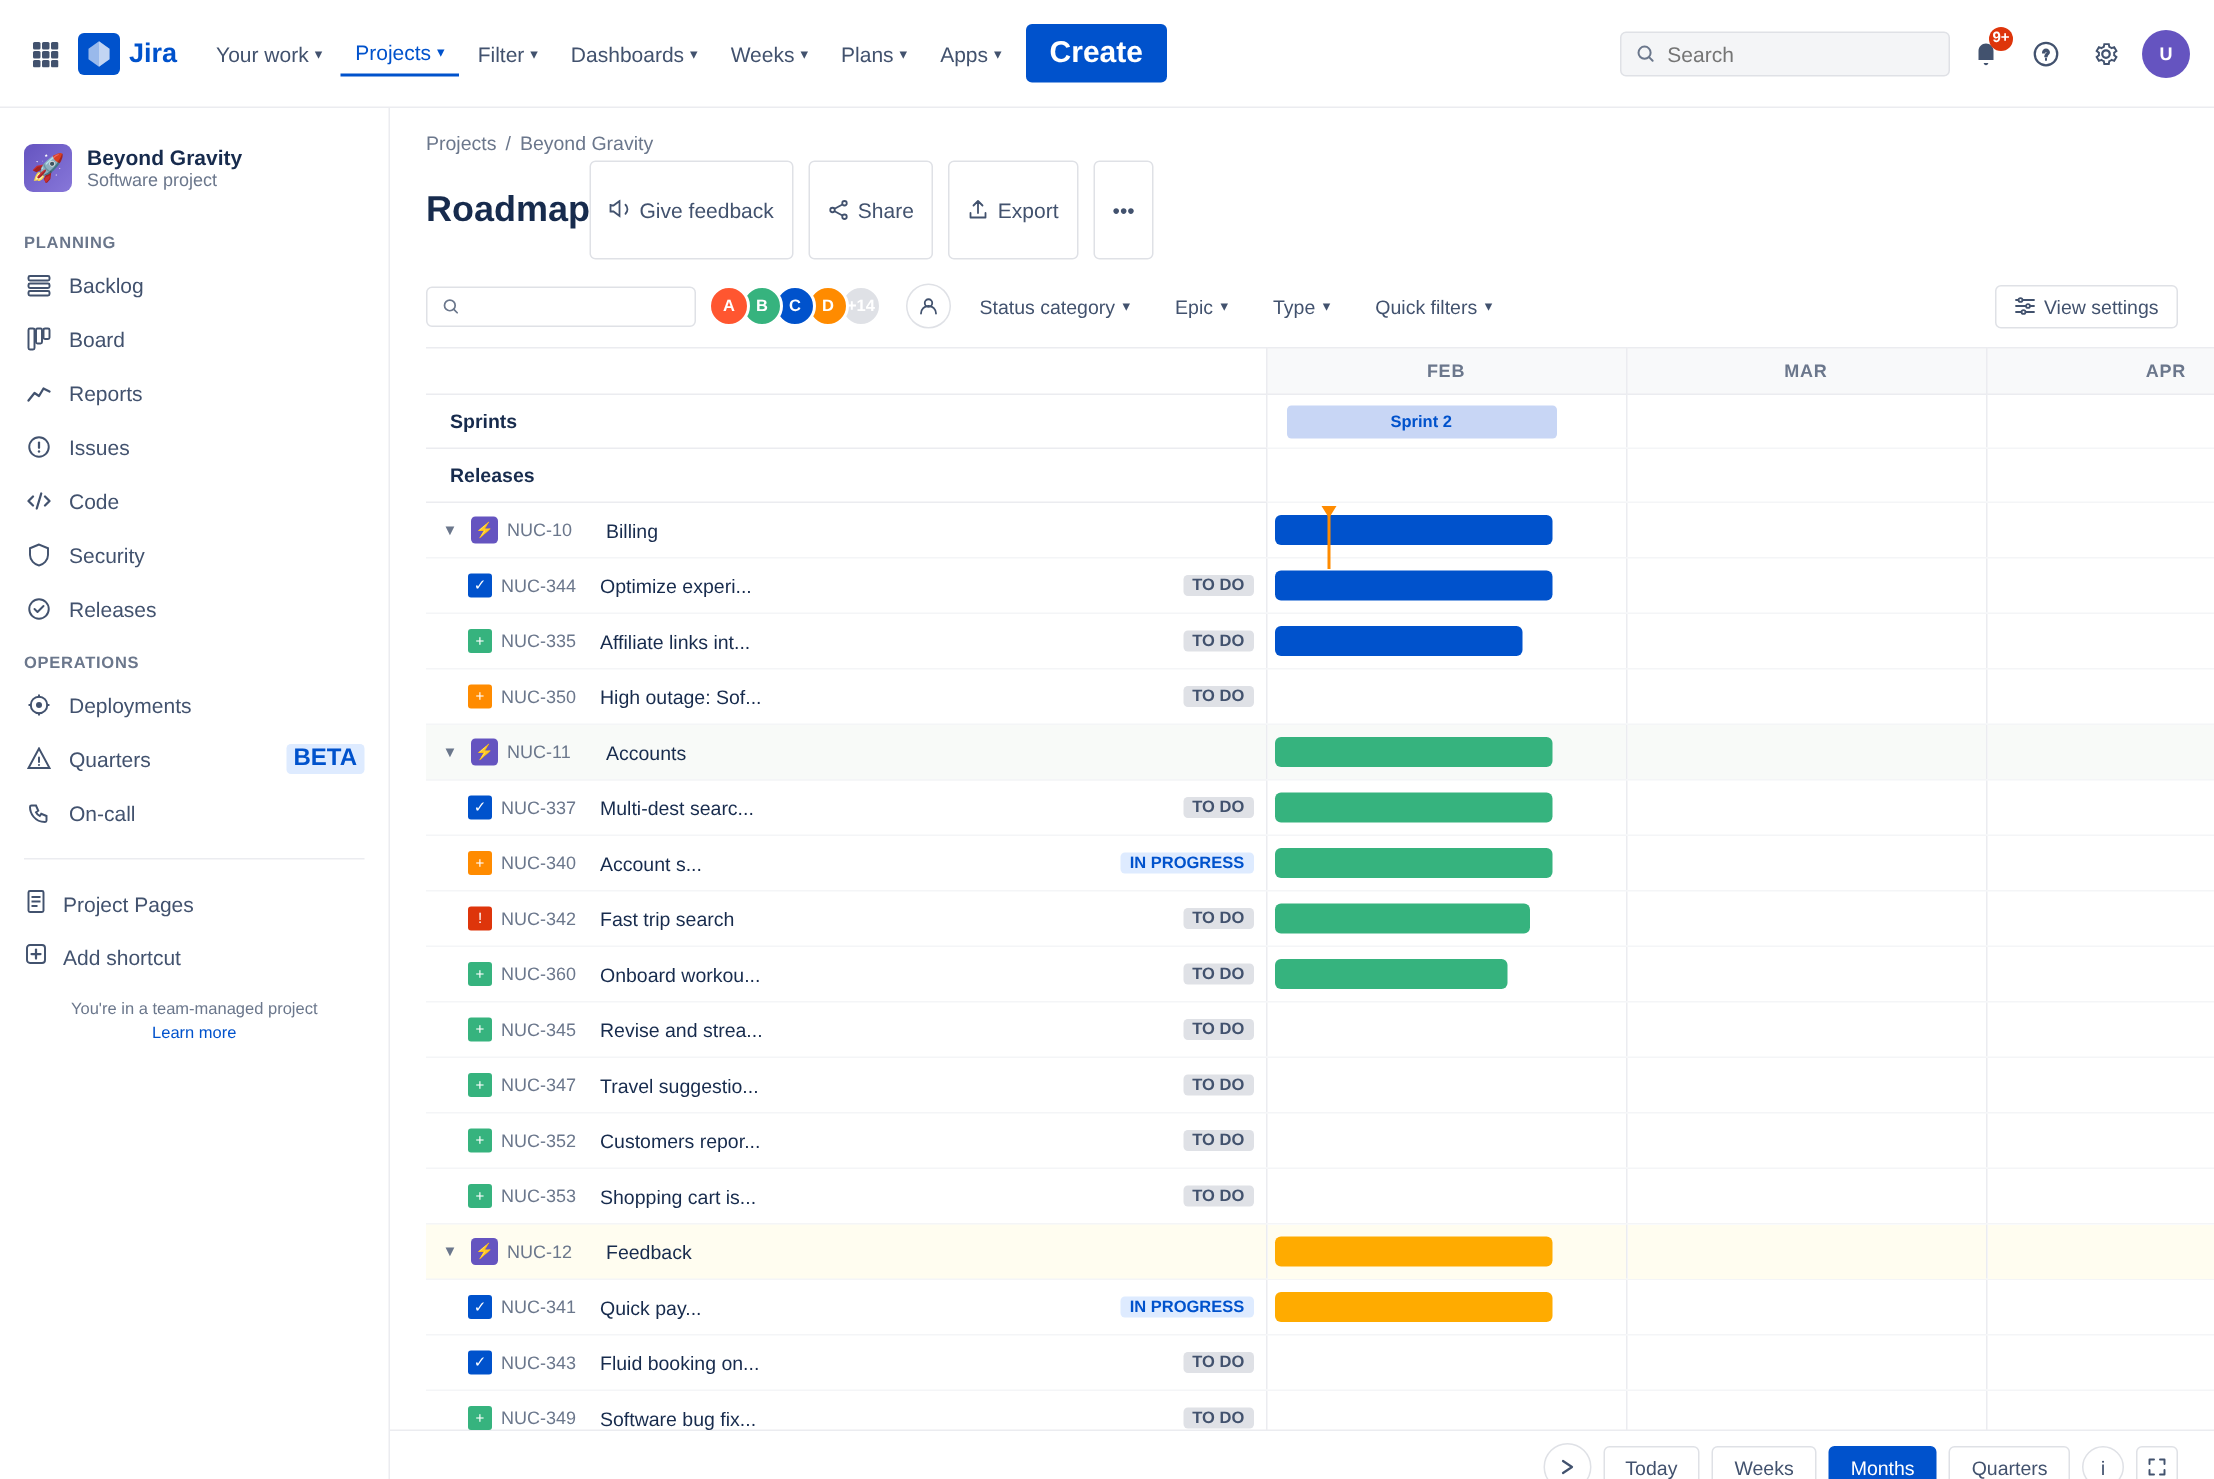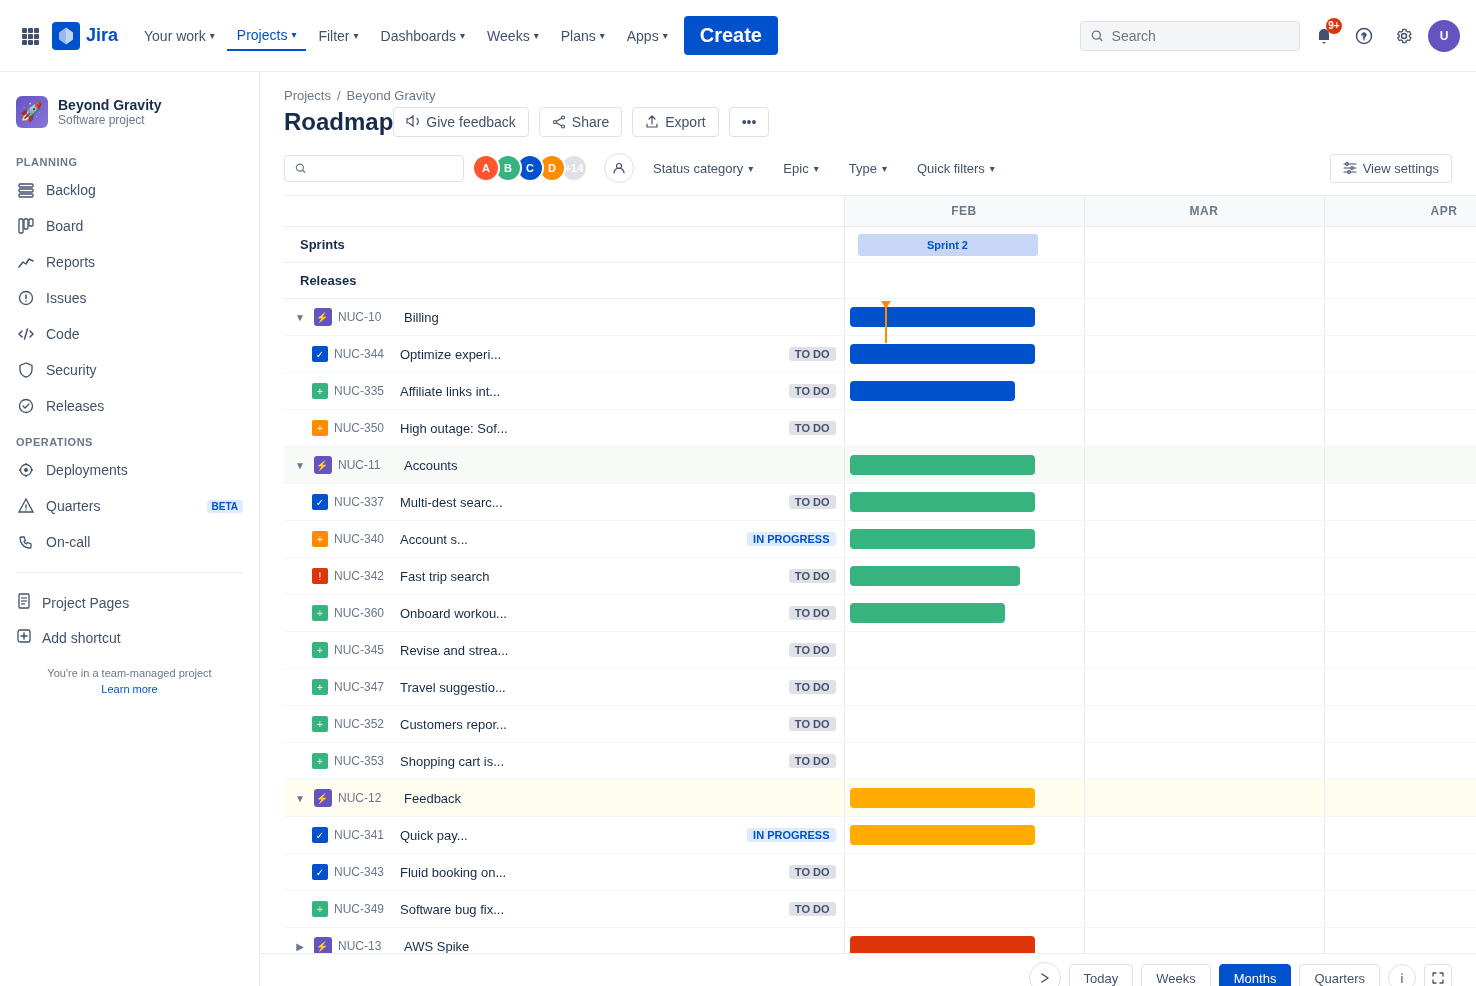--- a/index.html
+++ b/index.html
@@ -31,35 +31,35 @@
     .sidebar-project { display: flex; align-items: center; gap: 10px; padding: 8px 16px 16px; }
     .sidebar-project-icon { width: 32px; height: 32px; background: linear-gradient(135deg, #6554c0 0%, #8777d9 100%); border-radius: 6px; display: flex; align-items: center; justify-content: center; font-size: 18px; }
     .sidebar-project-info { display: flex; flex-direction: column; }
     .sidebar-project-name { font-size: 14px; font-weight: 600; color: #172b4d; }
     .sidebar-project-type { font-size: 12px; color: #6b778c; }
     .sidebar-section-label { font-size: 11px; font-weight: 700; color: #6b778c; text-transform: uppercase; letter-spacing: 0.5px; padding: 12px 16px 4px; }
     .sidebar-item { display: flex; align-items: center; gap: 10px; padding: 8px 16px; cursor: pointer; color: #42526e; font-size: 14px; border-radius: 0; }
     .sidebar-item.active { background: #e8f0fe; color: #0052cc; border-left: 3px solid #0052cc; padding-left: 13px; }
     .sidebar-item .si-icon { width: 20px; height: 20px; display: flex; align-items: center; justify-content: center; font-size: 16px; flex-shrink: 0; }
     .sidebar-item .si-label { flex: 1; }
-    .sidebar-beta { font-size: 10px; font-weight: 700; background: #deebff; color: #0052cc; padding: 1px 5px; border-radius: 3px; }
+    .sidebar-beta { font-size: 16px; font-weight: 700; background: #deebff; color: #0052cc; padding: 1px 5px; border-radius: 3px; }
     .sidebar-divider { border: none; border-top: 1px solid #ebecf0; margin: 12px 16px; }
     .sidebar-bottom-item { display: flex; align-items: center; gap: 10px; padding: 8px 16px; cursor: pointer; color: #42526e; font-size: 14px; }
     .sidebar-team-note { font-size: 11px; color: #6b778c; text-align: center; padding: 12px 16px 4px; }
     .sidebar-learn { font-size: 11px; color: #0052cc; text-align: center; display: block; cursor: pointer; }
 
     
     .main { flex: 1; overflow: hidden; display: flex; flex-direction: column; }
     .main-header { padding: 16px 24px 0; }
     .breadcrumb { font-size: 13px; color: #6b778c; display: flex; align-items: center; gap: 6px; margin-bottom: 4px; }
     .breadcrumb a { color: #6b778c; text-decoration: none; cursor: pointer; }
     .page-title-row { display: flex; align-items: center; justify-content: flex-start; margin-bottom: 16px; }
     .page-title { font-size: 24px; font-weight: 600; color: #172b4d; }
     .header-actions { display: flex; align-items: center; gap: 10px; }
-    .btn-outline { display: flex; align-items: center; gap: 6px; padding: 6px 12px; border: 1px solid #dfe1e6; border-radius: 4px; background: #fff; cursor: pointer; font-size: 14px; color: #42526e; }
+    .btn-outline { display: flex; align-items: center; gap: 6px; padding: 24px 12px; border: 1px solid #dfe1e6; border-radius: 4px; background: #fff; cursor: pointer; font-size: 14px; color: #42526e; }
     
     
     .toolbar { display: flex; align-items: center; gap: 8px; padding: 0 24px 12px; }
     .toolbar-search { display: flex; align-items: center; background: #fff; border: 1px solid #dfe1e6; border-radius: 4px; padding: 5px 10px; gap: 6px; width: 180px; }
     .toolbar-search input { border: none; outline: none; font-size: 13px; width: 100%; }
     .avatars { display: flex; align-items: center; }
     .avatars .av { width: 28px; height: 28px; border-radius: 50%; border: 2px solid #fff; margin-left: -6px; display: flex; align-items: center; justify-content: center; font-size: 11px; font-weight: 700; color: #fff; cursor: pointer; }
     .av-count { background: #dfe1e6; color: #42526e; font-size: 11px; font-weight: 700; }
     .assignee-filter { width: 30px; height: 30px; border-radius: 50%; border: 1px solid #dfe1e6; display: flex; align-items: center; justify-content: center; cursor: pointer; margin-left: 8px; color: #42526e; }
     .filter-btn { display: flex; align-items: center; gap: 5px; padding: 6px 10px; border: 1px solid transparent; border-radius: 4px; background: #fff; cursor: pointer; font-size: 13px; color: #42526e; }

